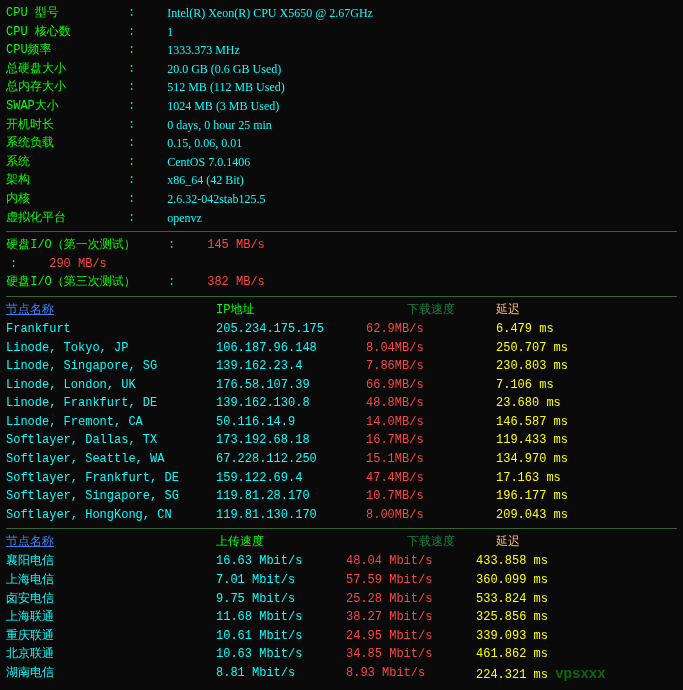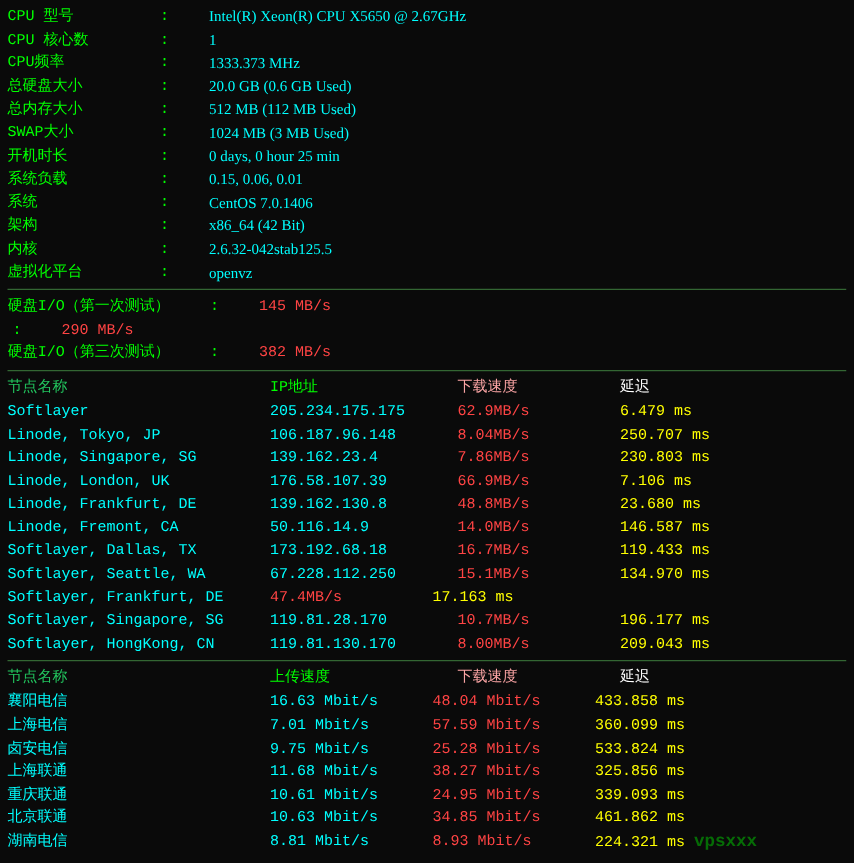--- a/index.html
+++ b/index.html
@@ -22,24 +22,24 @@
       border-top: 1px solid #336633;
       margin: 4px 0;
     }
     .table-header { display: flex; color: #00ff00; margin-bottom: 2px; }
     .table-row { display: flex; line-height: 1.55; }
     .col-name { min-width: 210px; color: #00ffff; }
     .col-ip { min-width: 150px; color: #00ffff; }
     .col-dl { min-width: 130px; color: #ff4444; }
     .col-latency { color: #ffff00; text-align: center; }
     .col-ul { min-width: 130px; color: #00ffff; }
-    .th-name { min-width: 210px; color: #22c55e; }
+    .th-name { min-width: 210px; color: #3b82f6; text-decoration: underline; }
     .th-ip { min-width: 150px; color: #00ff00; }
-    .th-dl { min-width: 130px; color: #fca5a5; }
-    .th-latency { color: #ffffff; text-align: right; }
+    .th-dl { min-width: 130px; color: #15803d; text-align: center; }
+    .th-latency { color: #fdba74; text-align: right; }
     .disk-label { color: #00ff00; min-width: 130px; text-align: center; }
     .disk-value { color: #ff4444; }
     .watermark-text {
       color: #00ff00;
       opacity: 0.4;
       font-size: 14px;
       font-weight: bold;
     }
   </style>
 </head>
@@ -135,21 +135,21 @@
 
 <div class="section">
   <div class="table-header">
     <span class="th-name">节点名称</span>
     <span class="th-ip">IP地址</span>
     <span class="th-dl">下载速度</span>
     <span class="th-latency">延迟</span>
   </div>
   <div id="intl-rows">
       <div class="table-row">
-        <span class="col-name">Softlayer</span>
+        <span class="col-name">Frankfurt</span>
         <span class="col-ip">205.234.175.175</span>
         <span class="col-dl">62.9MB/s</span>
         <span class="col-latency">6.479 ms</span>
       </div>
       <div class="table-row">
         <span class="col-name">Linode, Tokyo, JP</span>
         <span class="col-ip">106.187.96.148</span>
         <span class="col-dl">8.04MB/s</span>
         <span class="col-latency">250.707 ms</span>
       </div>
@@ -184,20 +184,21 @@
         <span class="col-latency">119.433 ms</span>
       </div>
       <div class="table-row">
         <span class="col-name">Softlayer, Seattle, WA</span>
         <span class="col-ip">67.228.112.250</span>
         <span class="col-dl">15.1MB/s</span>
         <span class="col-latency">134.970 ms</span>
       </div>
       <div class="table-row">
         <span class="col-name">Softlayer, Frankfurt, DE</span>
+        <span class="col-ip">159.122.69.4</span>
         <span class="col-dl">47.4MB/s</span>
         <span class="col-latency">17.163 ms</span>
       </div>
       <div class="table-row">
         <span class="col-name">Softlayer, Singapore, SG</span>
         <span class="col-ip">119.81.28.170</span>
         <span class="col-dl">10.7MB/s</span>
         <span class="col-latency">196.177 ms</span>
       </div>
       <div class="table-row">

